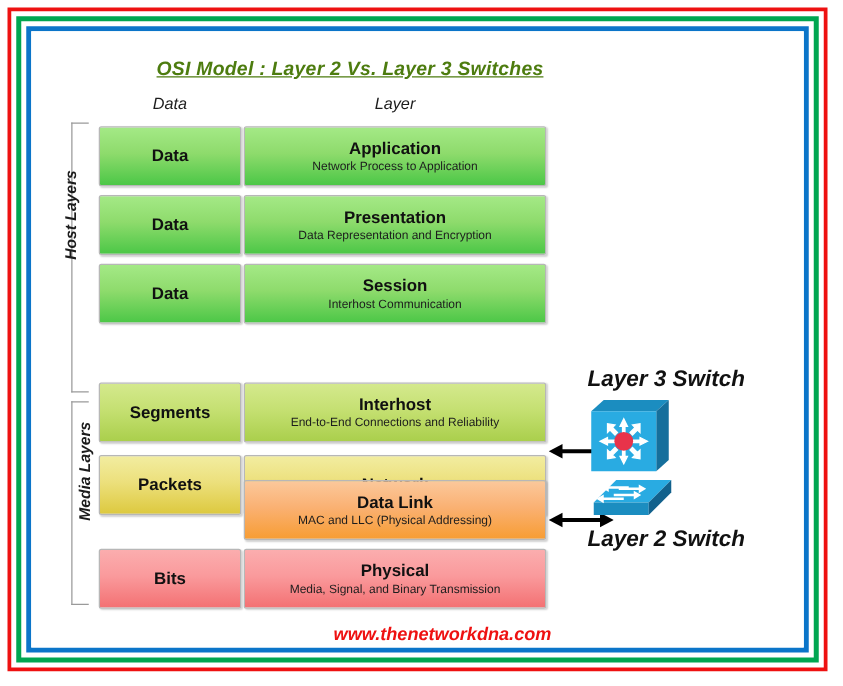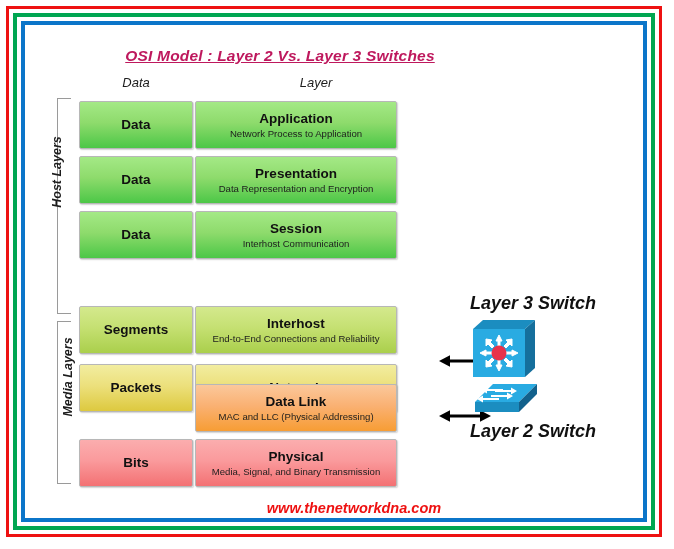--- a/index.html
+++ b/index.html
@@ -43,21 +43,21 @@
     width: 618px; height: 493px;
     background: #ffffff;
   }
 
   
   #title {
     position: absolute;
     left: 0; top: 22px;
     width: 510px;
     text-align: center;
-    color: #be185d;
+    color: #4d7c0f;
     font-size: 15.5px;
     font-weight: bold;
     font-style: italic;
     text-decoration: underline;
     letter-spacing: 0.2px;
     white-space: nowrap;
   }
 
   
   .col-head {
@@ -106,21 +106,21 @@
     border: 1px solid #b7b7b7;
     border-radius: 2px;
     box-sizing: border-box;
     display: flex;
     flex-direction: column;
     align-items: center;
     justify-content: center;
     box-shadow: 1px 1px 1.5px rgba(0,0,0,0.18);
   }
   .cell-data  { left: 54px;  width: 114px; }
-  .cell-layer { left: 170px; width: 202px; }
+  .cell-layer { left: 170px; width: 242px; }
 
   .pdu-label {
     font-size: 13.5px;
     font-weight: bold;
     color: #111111;
     line-height: 1;
   }
   .layer-title {
     font-size: 13.5px;
     font-weight: bold;

